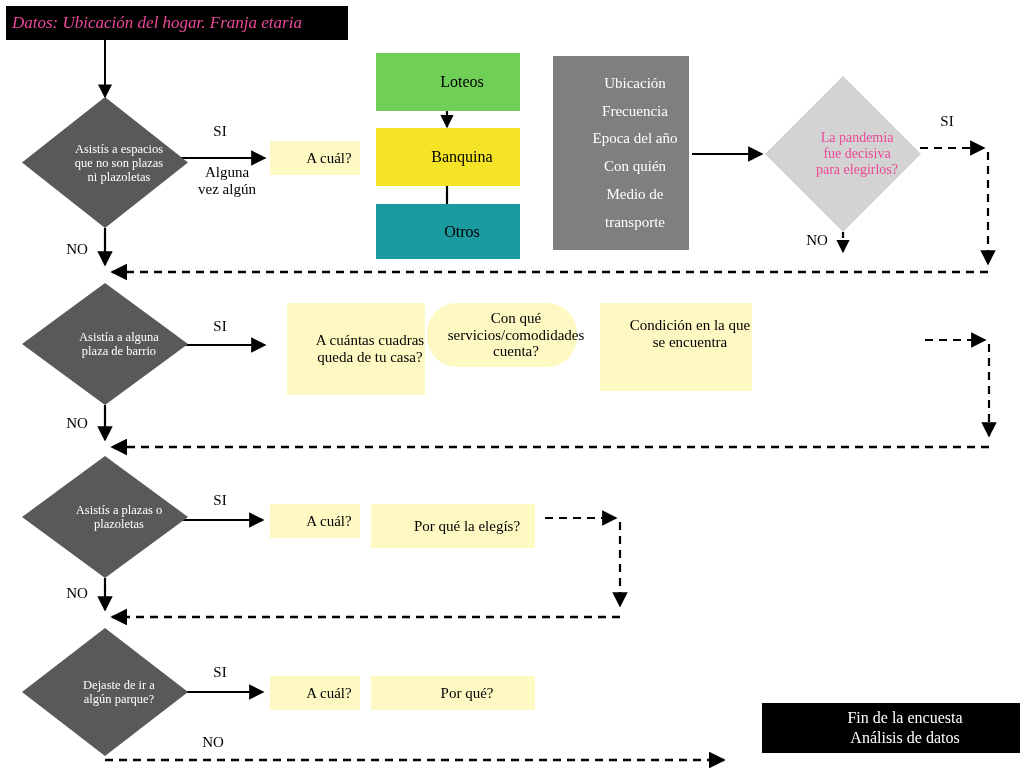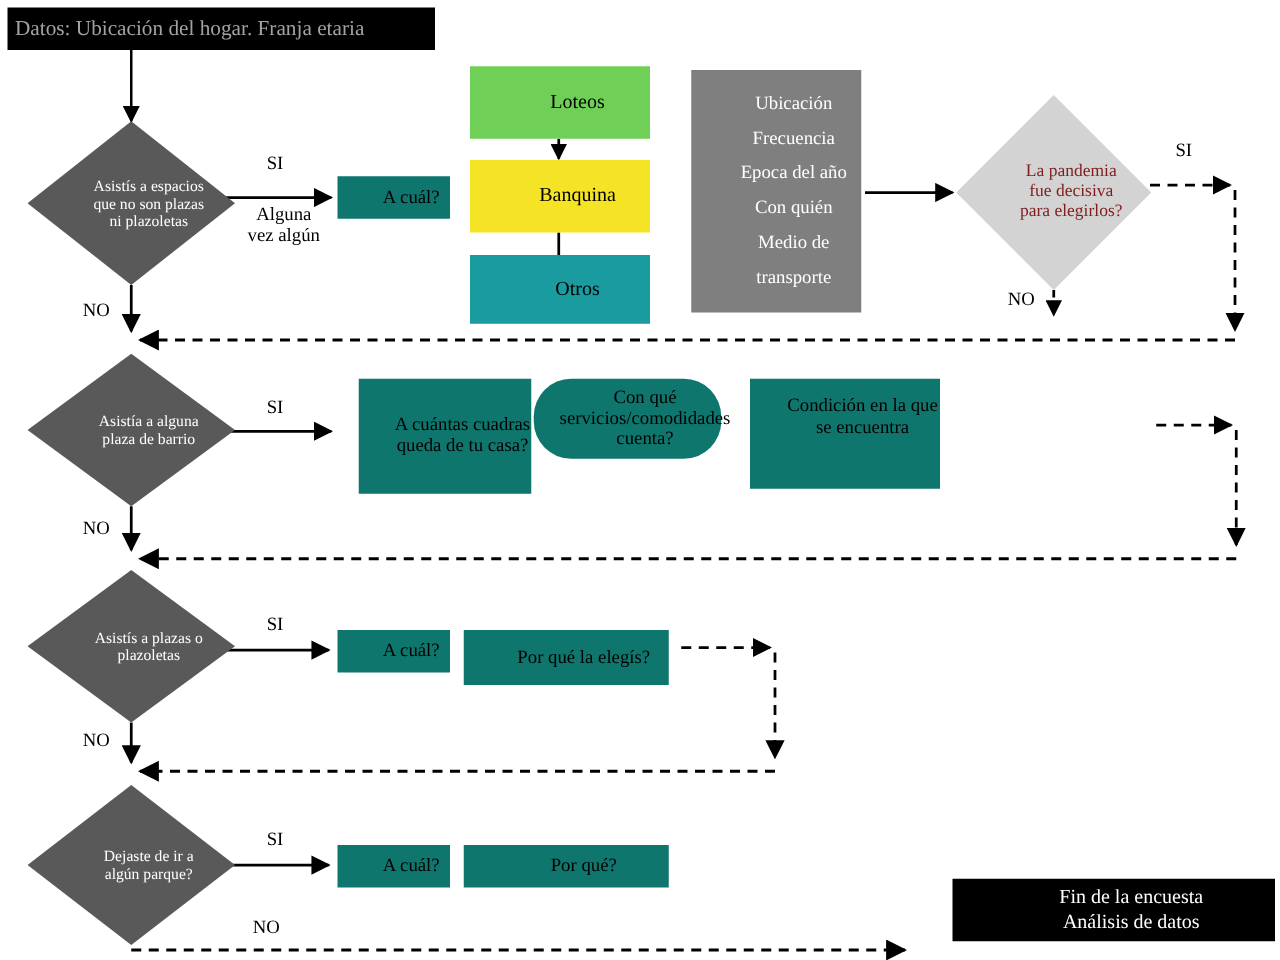--- a/index.html
+++ b/index.html
@@ -35,25 +35,26 @@
     display: flex;
     align-items: center;
     justify-content: center;
     text-align: center;
     line-height: 1.12;
     padding-left: 28px;
   }
 
   .banner {
     background: #000000;
-    color: #a3a3a3;
+    color: #ec4899;
     font-size: 17px;
     justify-content: flex-start;
     padding-left: 6px;
     white-space: nowrap;
+    font-style: italic;
   }
   .banner-end {
     background: #000000;
     color: #ffffff;
     font-size: 16px;
     justify-content: center;
     line-height: 1.25;
   }
 
   .diamond {
@@ -68,24 +69,24 @@
   }
   .diamond .dlabel {
     position: relative;
     z-index: 2;
     width: 72%;
     line-height: 1.12;
   }
   .diamond-dark .dshape { background: #595959; }
   .diamond-dark .dlabel { color: #ffffff; font-size: 12.5px; }
   .diamond-light .dshape { background: #d3d3d3; }
-  .diamond-light .dlabel { color: #7f1d1d; font-size: 14px; }
+  .diamond-light .dlabel { color: #ec4899; font-size: 14px; }
 
   .rect-grey {
-    background: #0f766e;
+    background: #fef9c3;
     color: #000000;
     font-size: 15px;
   }
   .rect-darkgrey {
     background: #7f7f7f;
     color: #ffffff;
     font-size: 15px;
     line-height: 1.85;
   }
   .rect-green  { background: #6fcf57; color: #000000; font-size: 16px; }

